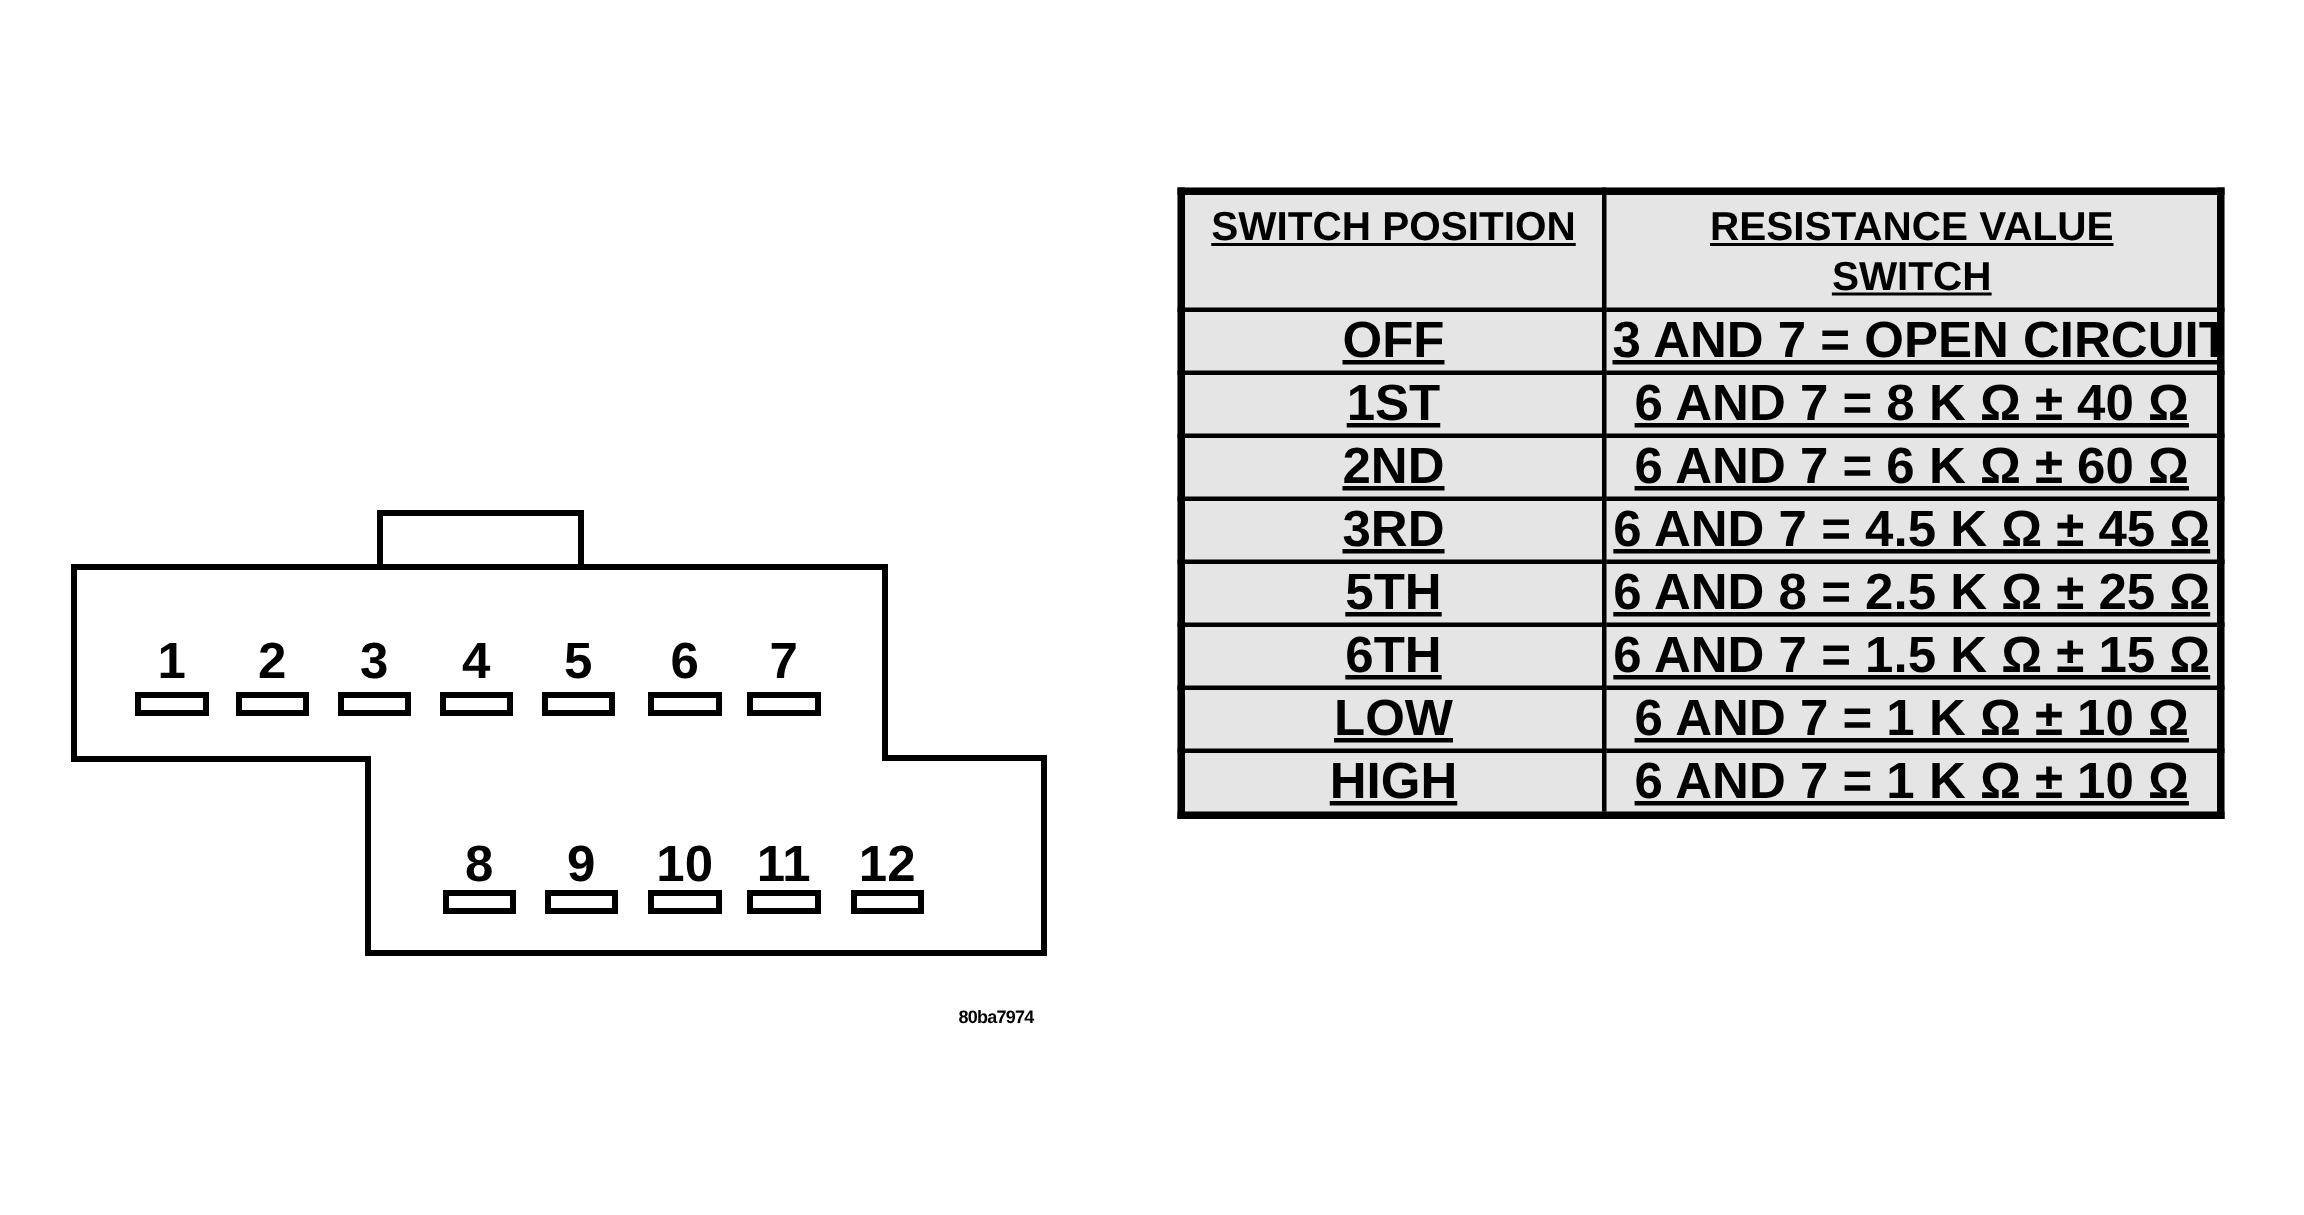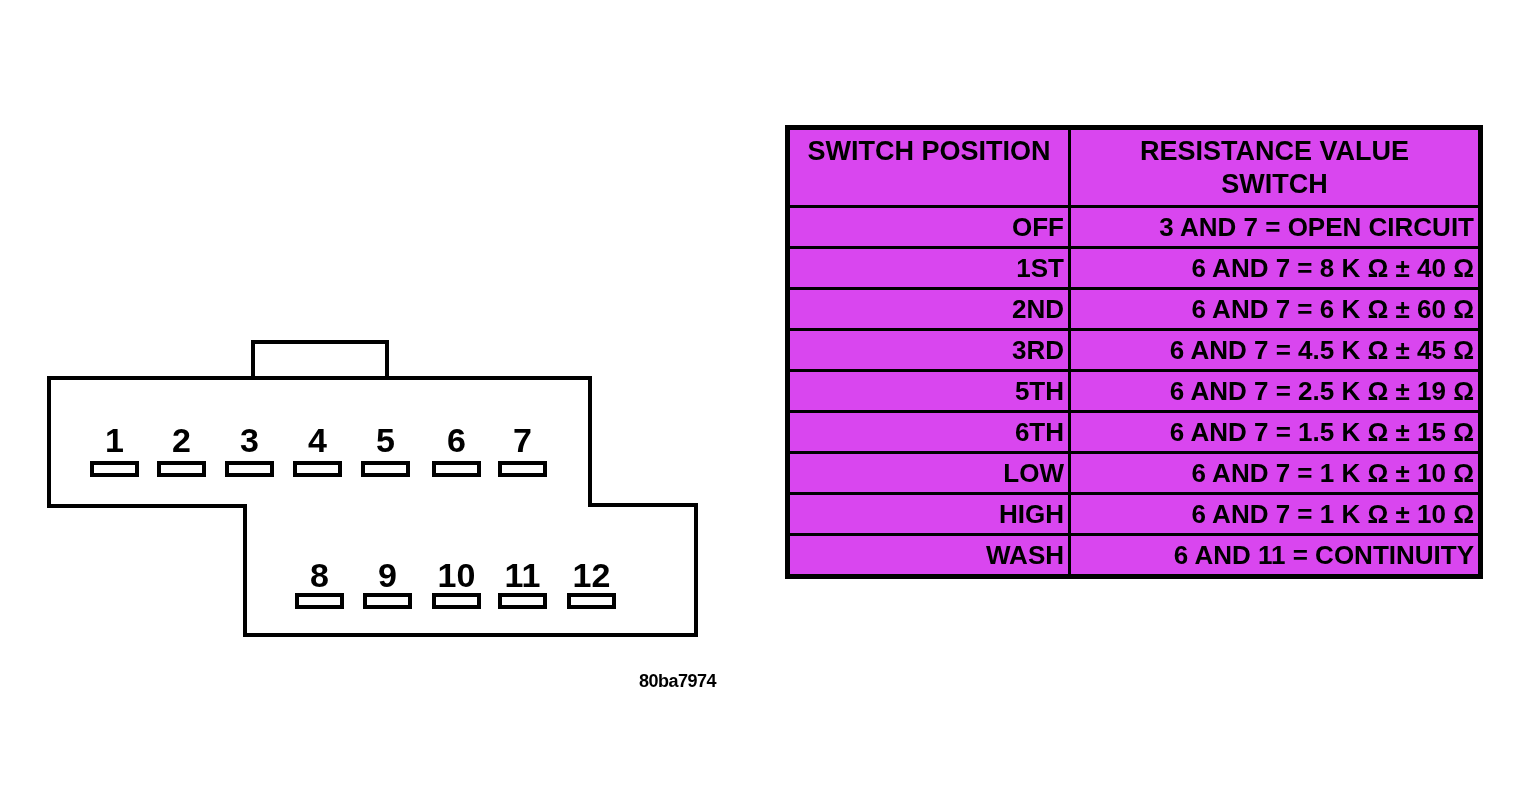--- a/index.html
+++ b/index.html
@@ -18,34 +18,35 @@
     font-family: "Liberation Sans", "DejaVu Sans", sans-serif;
     font-weight: bold;
     font-size: 34px;
     fill: #000;
   }
   .diagram-caption {
     position: absolute;
     left: 639px; top: 671px;
     width: 90px;
     font-weight: bold;
-    font-size: 18px;
+    font-size: 12px;
     letter-spacing: -0.5px;
     color: #000;
   }
 
   
   table.spec {
     position: absolute;
     left: 785px; top: 125px;
     width: 698px;
     border-collapse: collapse;
     table-layout: fixed;
-    background: #d946ef;
+    background: #e5e5e5;
     border: 5px solid #000;
+    text-decoration: underline;
   }
   table.spec th, table.spec td {
     border: 3px solid #000;
     text-align: center;
     font-weight: bold;
     color: #000;
     padding: 0 4px;
     overflow: hidden;
     white-space: nowrap;
   }
@@ -53,22 +54,21 @@
     height: 70px;
     vertical-align: top;
     padding-top: 5px;
     font-size: 27px;
     line-height: 33px;
   }
   table.spec col.c1 { width: 282px; }
   table.spec td {
     height: 38px;
     vertical-align: middle;
-    font-size: 26px;
-    text-align: right;
+    font-size: 34px;
   }
 </style>
 </head>
 <body>
 
 <div class="page">
 
   <svg class="connector-svg" viewBox="0 0 1536 810" xmlns="http://www.w3.org/2000/svg">
 
     <rect x="253" y="342" width="134" height="36" fill="#ffffff" stroke="#000000" stroke-width="4" shape-rendering="crispEdges"></rect>
@@ -131,34 +131,30 @@
         <tr>
           <td>2ND</td>
           <td>6 AND 7 = 6 K Ω ± 60 Ω</td>
         </tr>
         <tr>
           <td>3RD</td>
           <td>6 AND 7 = 4.5 K Ω ± 45 Ω</td>
         </tr>
         <tr>
           <td>5TH</td>
-          <td>6 AND 7 = 2.5 K Ω ± 19 Ω</td>
+          <td>6 AND 8 = 2.5 K Ω ± 25 Ω</td>
         </tr>
         <tr>
           <td>6TH</td>
           <td>6 AND 7 = 1.5 K Ω ± 15 Ω</td>
         </tr>
         <tr>
           <td>LOW</td>
           <td>6 AND 7 = 1 K Ω ± 10 Ω</td>
         </tr>
         <tr>
           <td>HIGH</td>
           <td>6 AND 7 = 1 K Ω ± 10 Ω</td>
         </tr>
-        <tr>
-          <td>WASH</td>
-          <td>6 AND 11 = CONTINUITY</td>
-        </tr>
       </tbody>
   </table>
 
 </div>
 
 </body></html>

